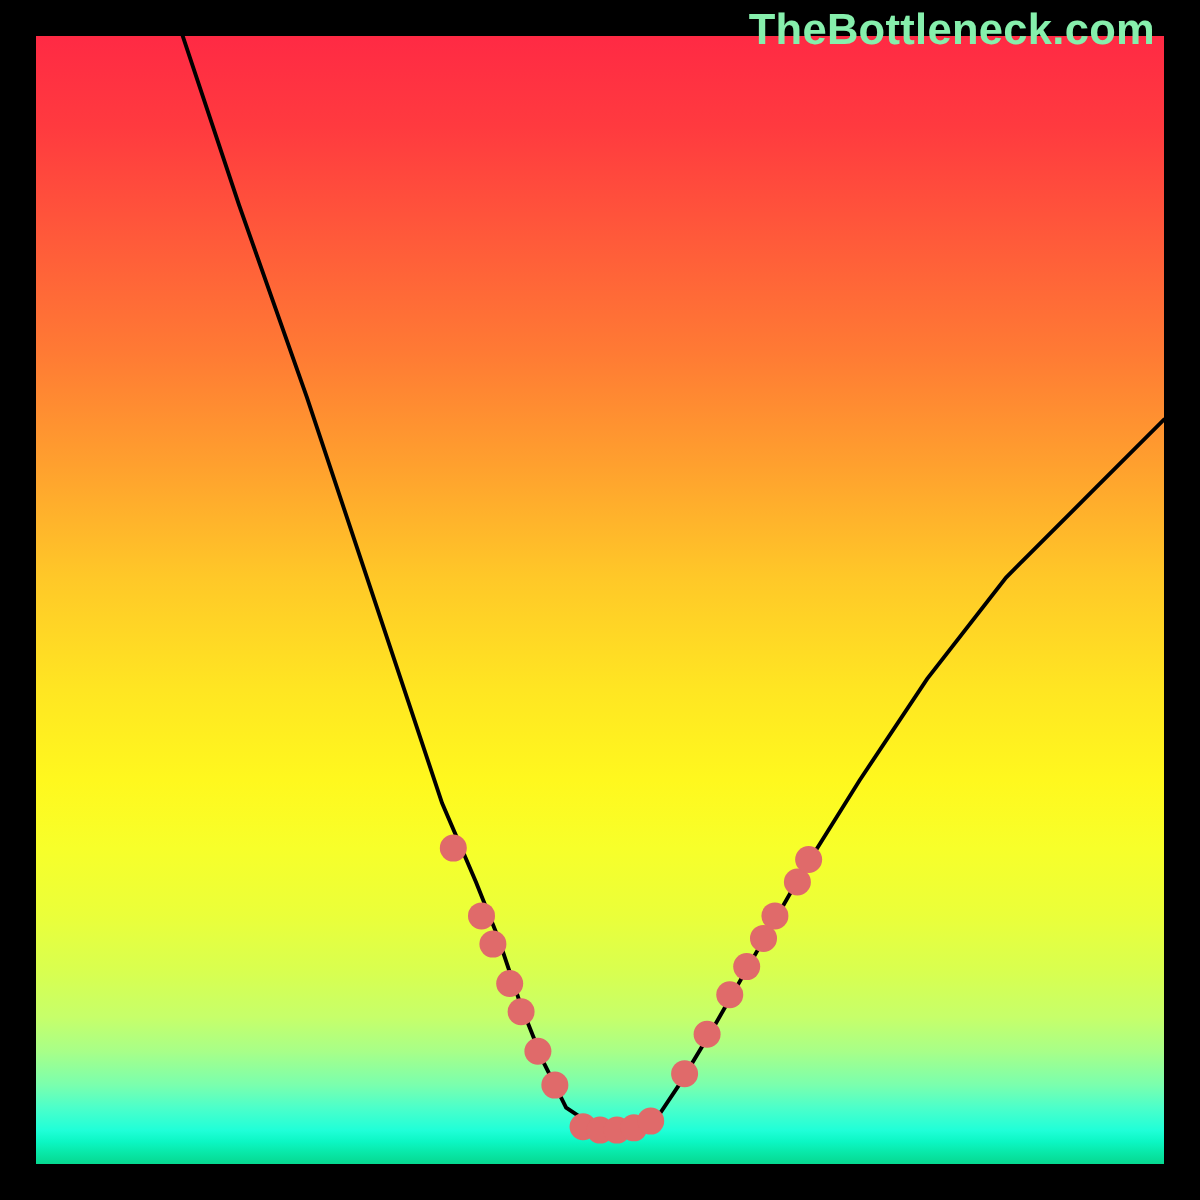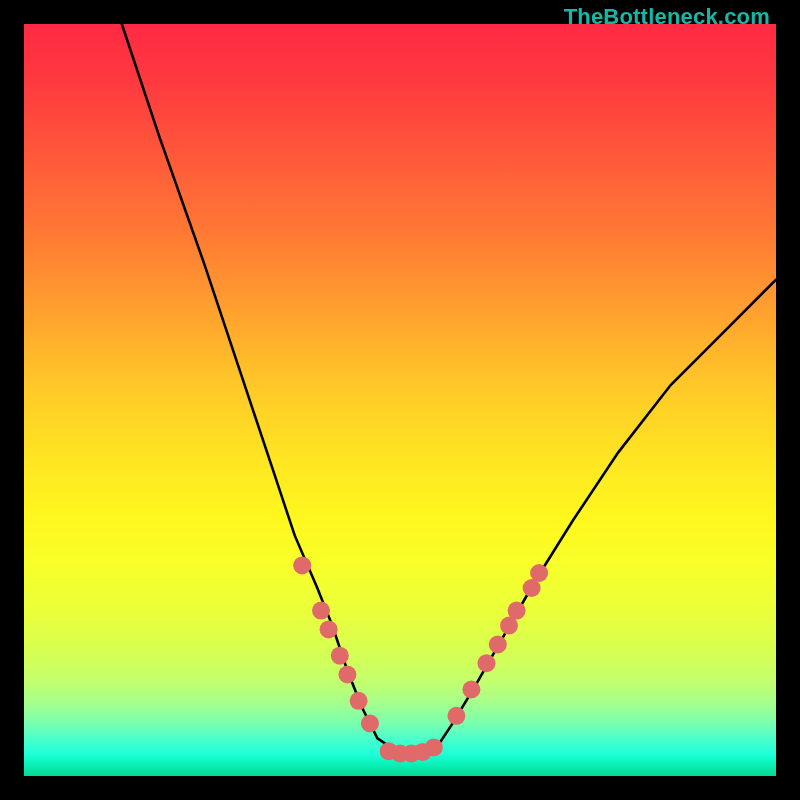--- a/index.html
+++ b/index.html
@@ -42,23 +42,23 @@
       #0cf7c4 98%,
       #08e8a8 99%,
       #06d890 100%
     );
   }
   .watermark {
     position: absolute;
     top: 4px;
     right: 30px;
     font-family: Arial, Helvetica, sans-serif;
-    font-size: 22px;
+    font-size: 29px;
     font-weight: 600;
-    color: #14b8a6;
+    color: #86efac;
     letter-spacing: 0.2px;
     user-select: none;
   }
   svg.curve {
     position: absolute;
     left: 0;
     top: 0;
     width: 752px;
     height: 752px;
   }

